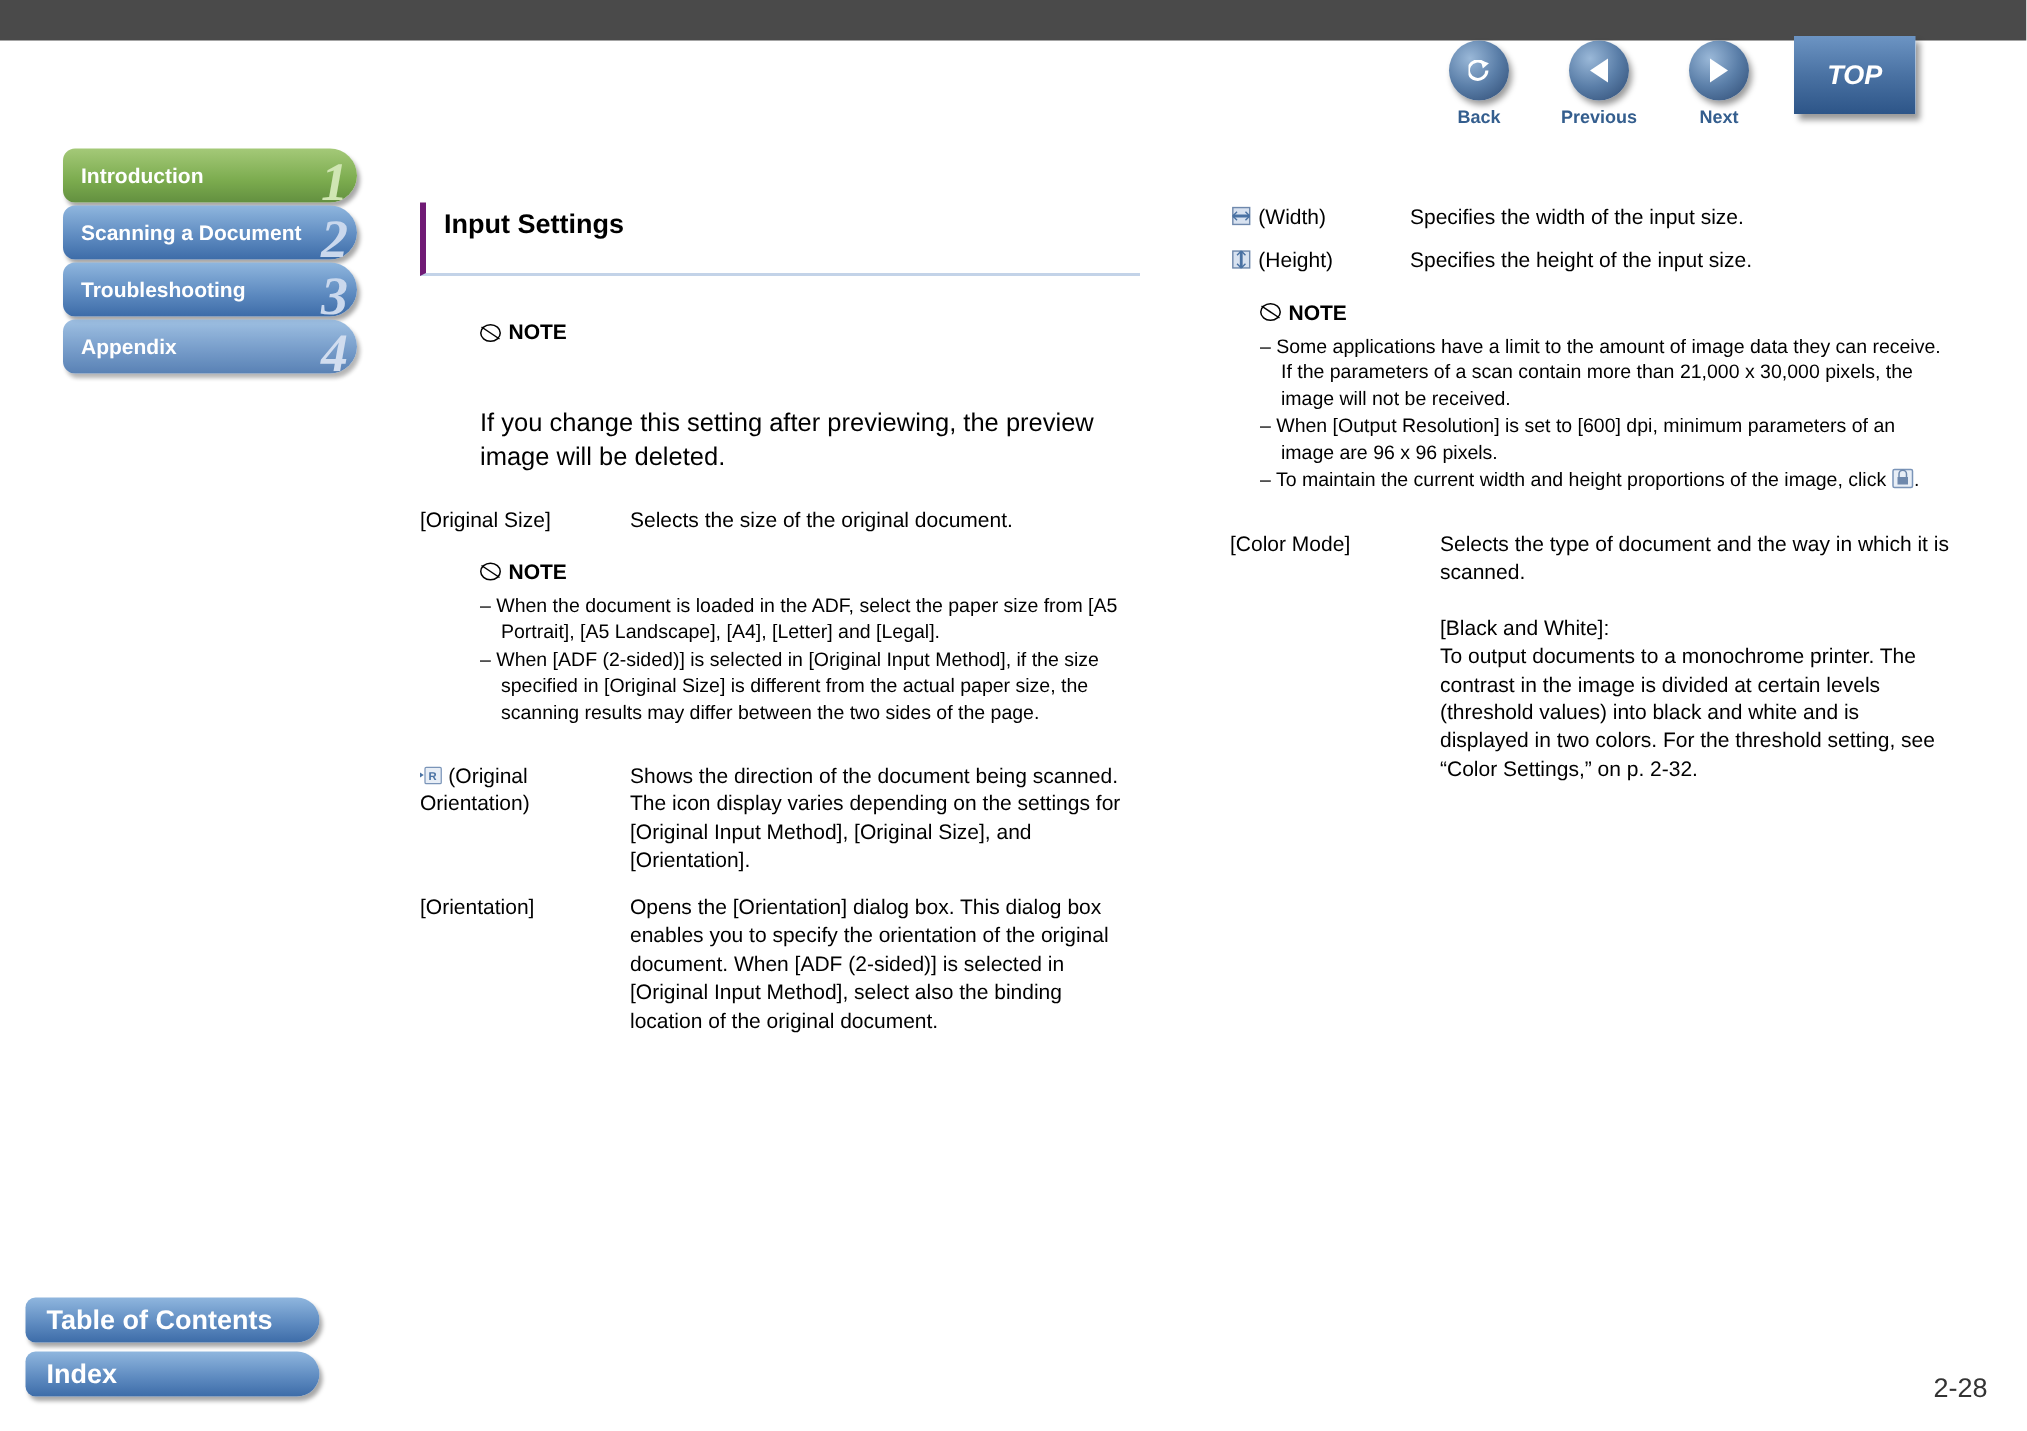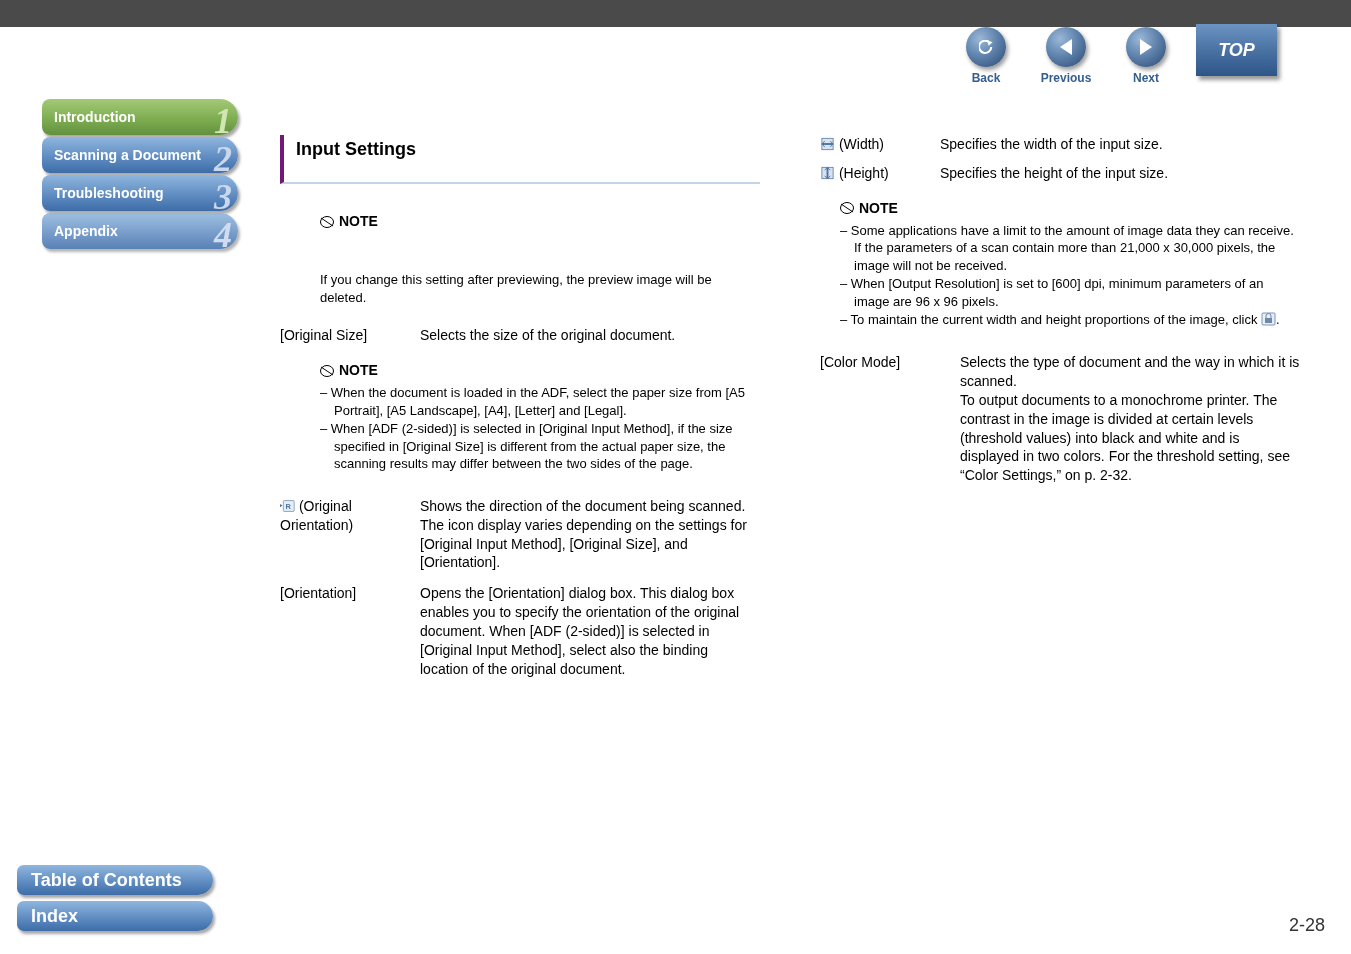--- a/index.html
+++ b/index.html
@@ -77,21 +77,21 @@
   
   .def-row { display: flex; margin-bottom: 10px; }
   .def-term { width: 140px; flex-shrink: 0; }
   .def-desc { flex: 1; }
   
   .note-block { margin: 16px 0 20px 40px; }
   .note-label { font-size: 14px; font-weight: bold; display:flex; align-items:center; gap:5px; margin-bottom:4px;}
   .note-icon { width:14px; height:14px; }
   .note-list { font-size: 13px; padding-left: 0; list-style: none; }
   .note-list li { padding-left: 14px; text-indent: -14px; margin-bottom:1px;}
-  .note-text { font-size: 13px; margin-top: 40px; }
+  .note-text { font-size: 17px; margin-top: 40px; }
   
   .inline-icon { display:inline-block; width:15px; height:14px; vertical-align:-2px; }
   
   .page-num { position:absolute; right:26px; bottom:18px; font-size:18px; color:#333;}
 </style>
 </head>
 <body>
 
 <div class="top-gray-bar"></div>
 
@@ -249,19 +249,20 @@
             <path d="M5 6 V4 a2.5 2.5 0 0 1 5 0 V6" fill="none" stroke="#6e88ac"></path>
           </svg><span>.</span>
         </li>
       </ul>
     </div>
 
     <div class="def-row" style="margin-top:24px;">
       <div class="def-term">[Color Mode]</div>
       <div class="def-desc">
         <div>Selects the type of document and the way in which it is scanned.</div>
+        <div style="margin-top:18px;">[Black and White]:</div>
         <div>To output documents to a monochrome printer. The contrast in the image is divided at certain levels (threshold values) into black and white and is displayed in two colors. For the threshold setting, see “Color Settings,” on p. 2-32.</div>
       </div>
     </div>
   </div>
 </div>
 
 <div class="page-num">2-28</div>
 
 </body></html>

